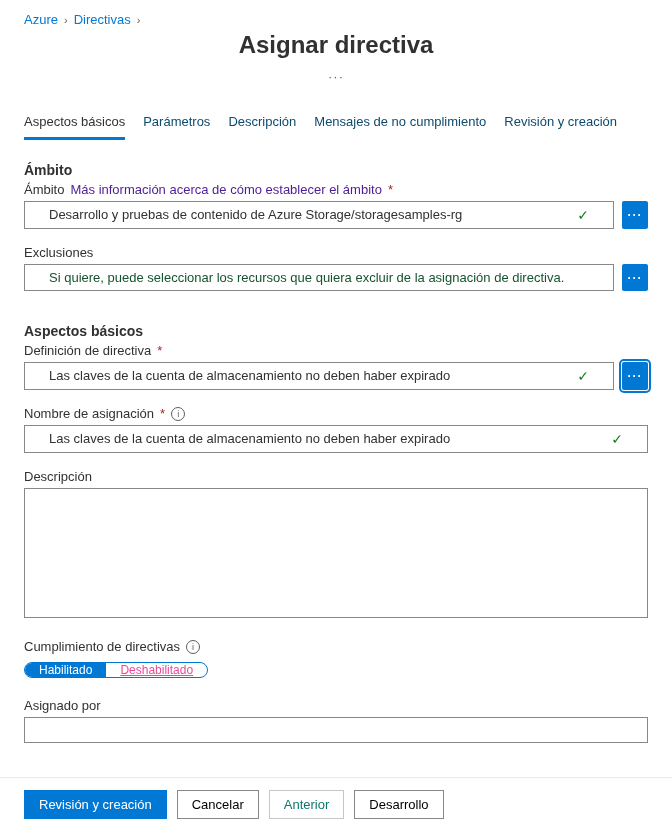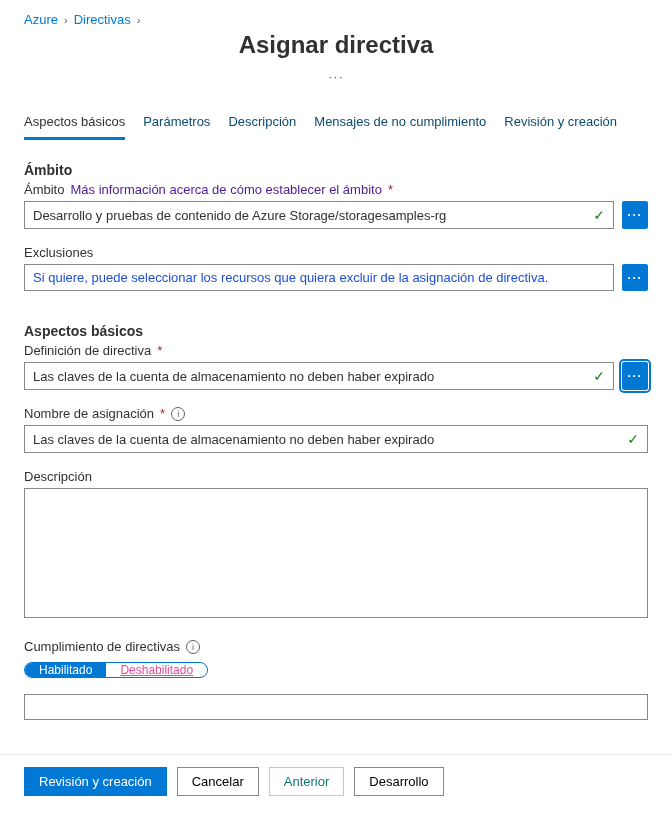--- a/index.html
+++ b/index.html
@@ -76,27 +76,26 @@
   }
   .field-row {
     display: flex;
     align-items: stretch;
     gap: 8px;
     margin-bottom: 16px;
   }
   .input-box {
     flex: 1;
     display: flex;
-    align-items: center;
-    border: 1px solid #8a8886;
-    padding: 5px 8px;
+    border: 1px solid #8a8886;
+    padding: 5px 24px;
     font-size: 13px;
     min-height: 26px;
   }
-  .input-box.placeholder { color: #1d4ed8; }
+  .input-box.placeholder { color: #14532d; }
   .input-box .chk { color: #107c10; margin-left: auto; font-size: 14px; }
   .elips-btn {
     width: 26px;
     background: #0078d4;
     color: #fff;
     display: flex;
     align-items: center;
     justify-content: center;
     cursor: pointer;
     font-weight: 700;
@@ -238,20 +237,23 @@
   <div style="height:14px"></div>
   <div class="label-row">
     <span>Cumplimiento de directivas</span>
     <span class="info-icon">i</span>
   </div>
   <div class="toggle-pill">
     <div class="toggle-opt active">Habilitado</div>
     <div class="toggle-opt">Deshabilitado</div>
   </div>
 
+  <div class="label-row">
+    <span>Asignado por</span>
+  </div>
   <input class="full-input" value="" style="">
 
 </div>
 
 <div class="footer">
   <button class="btn primary">Revisión y creación</button>
   <button class="btn">Cancelar</button>
   <button class="btn disabled">Anterior</button>
   <button class="btn">Desarrollo</button>
 </div>

